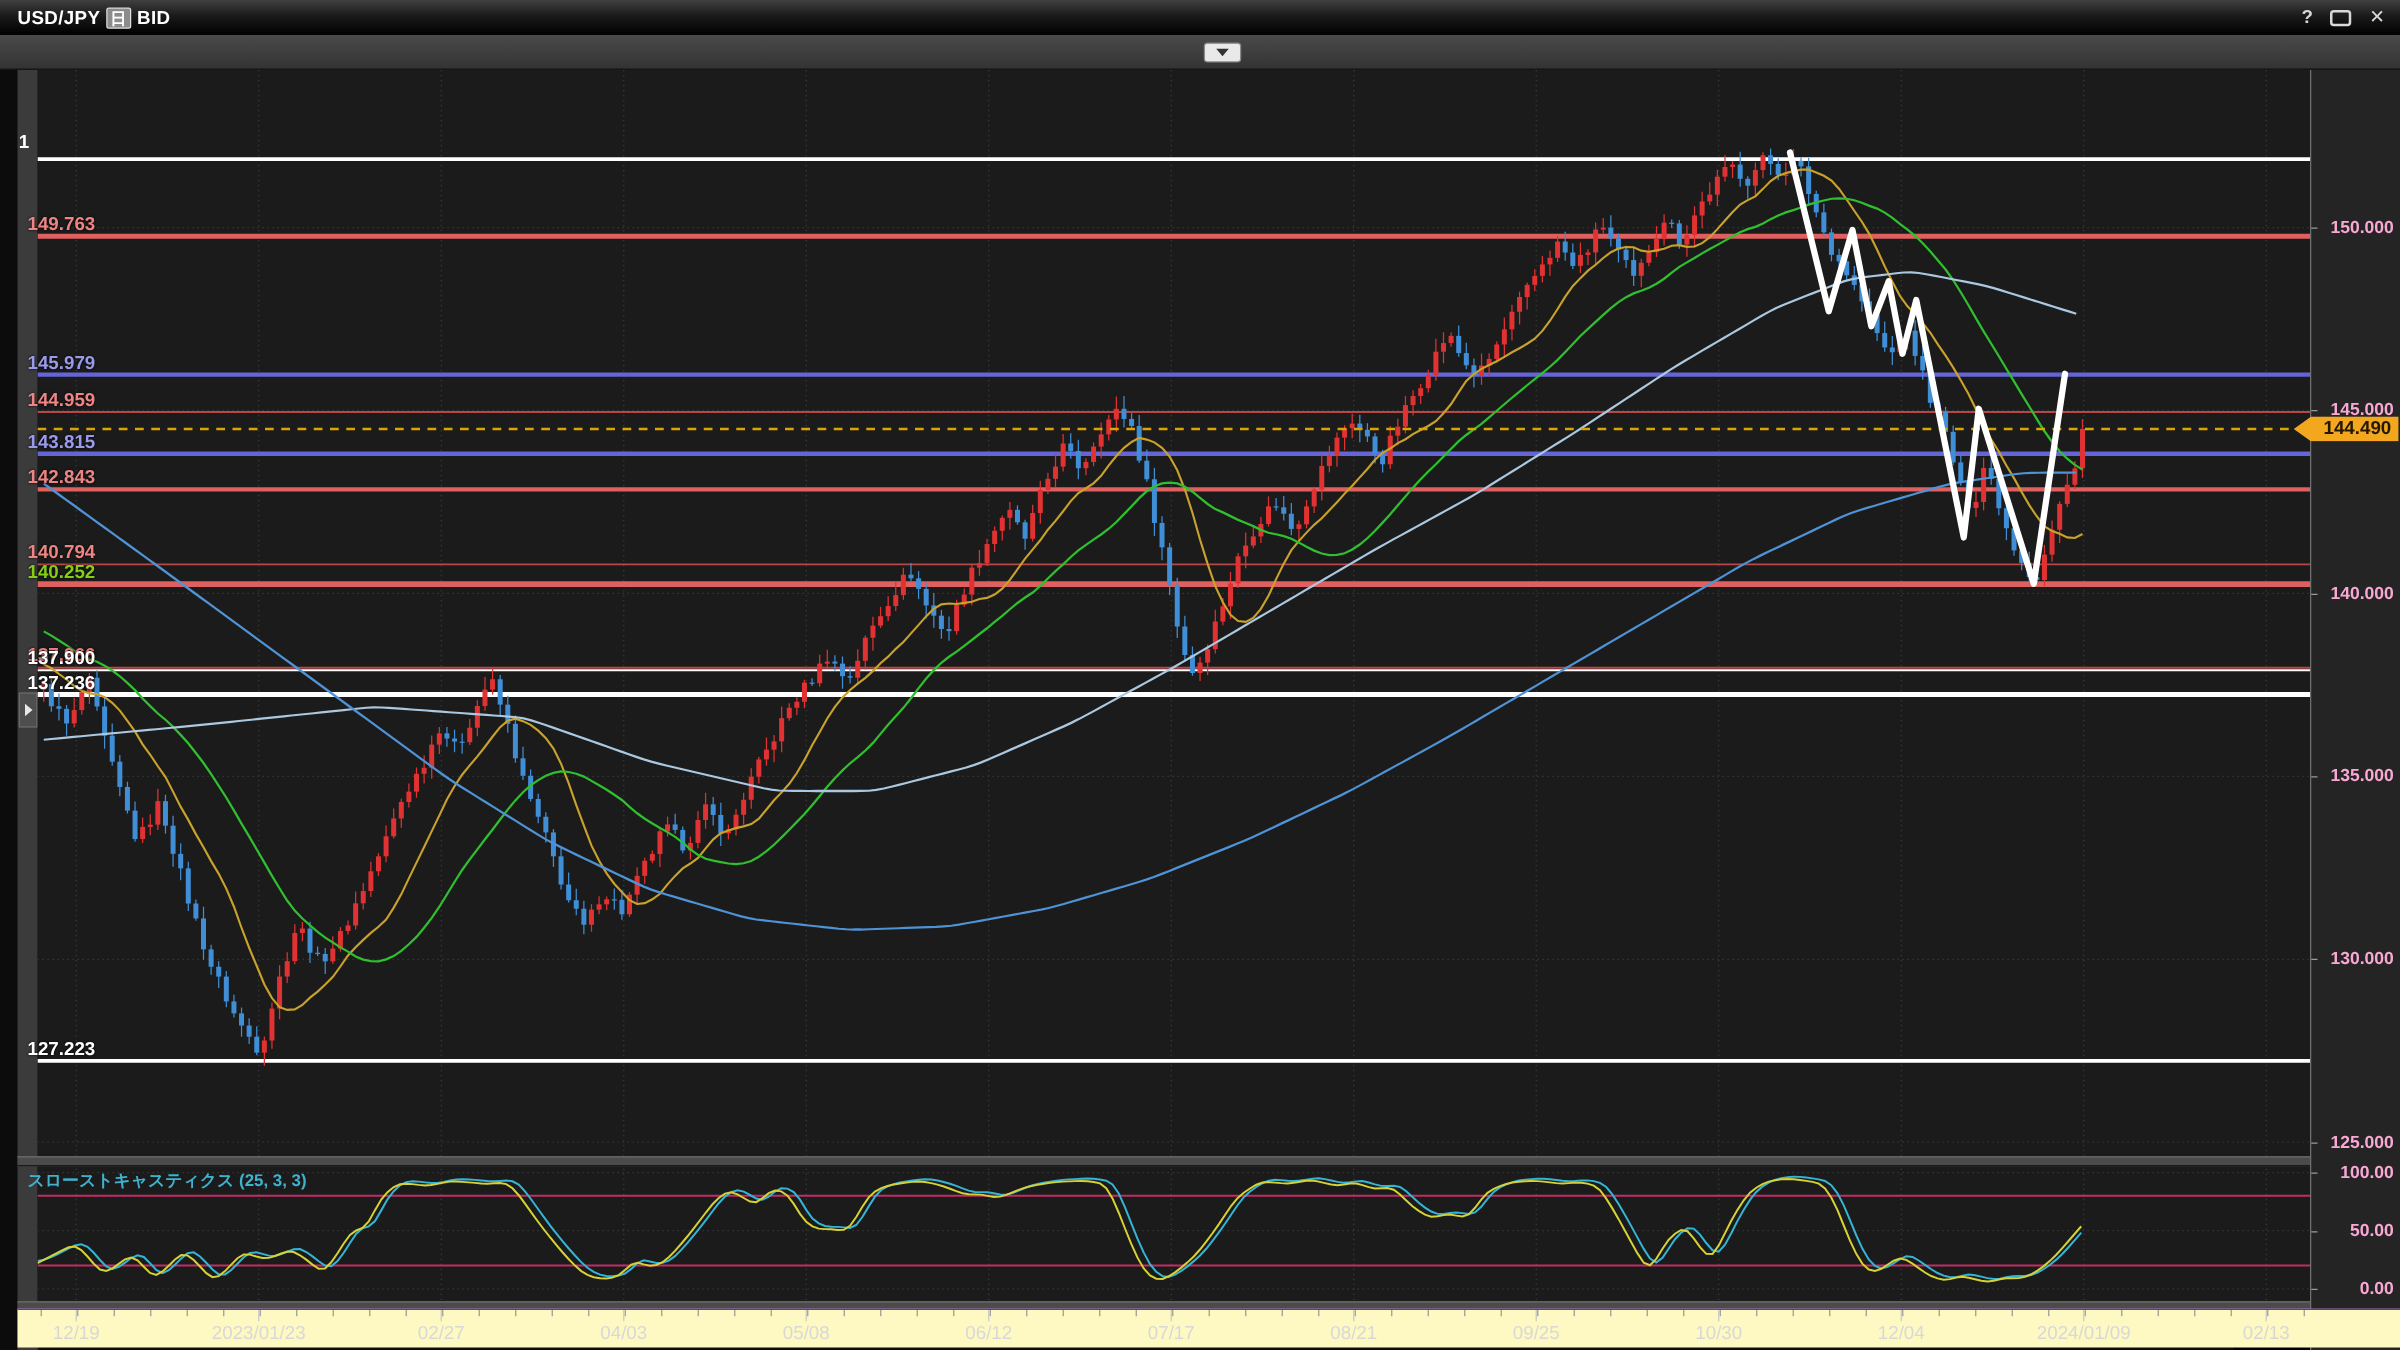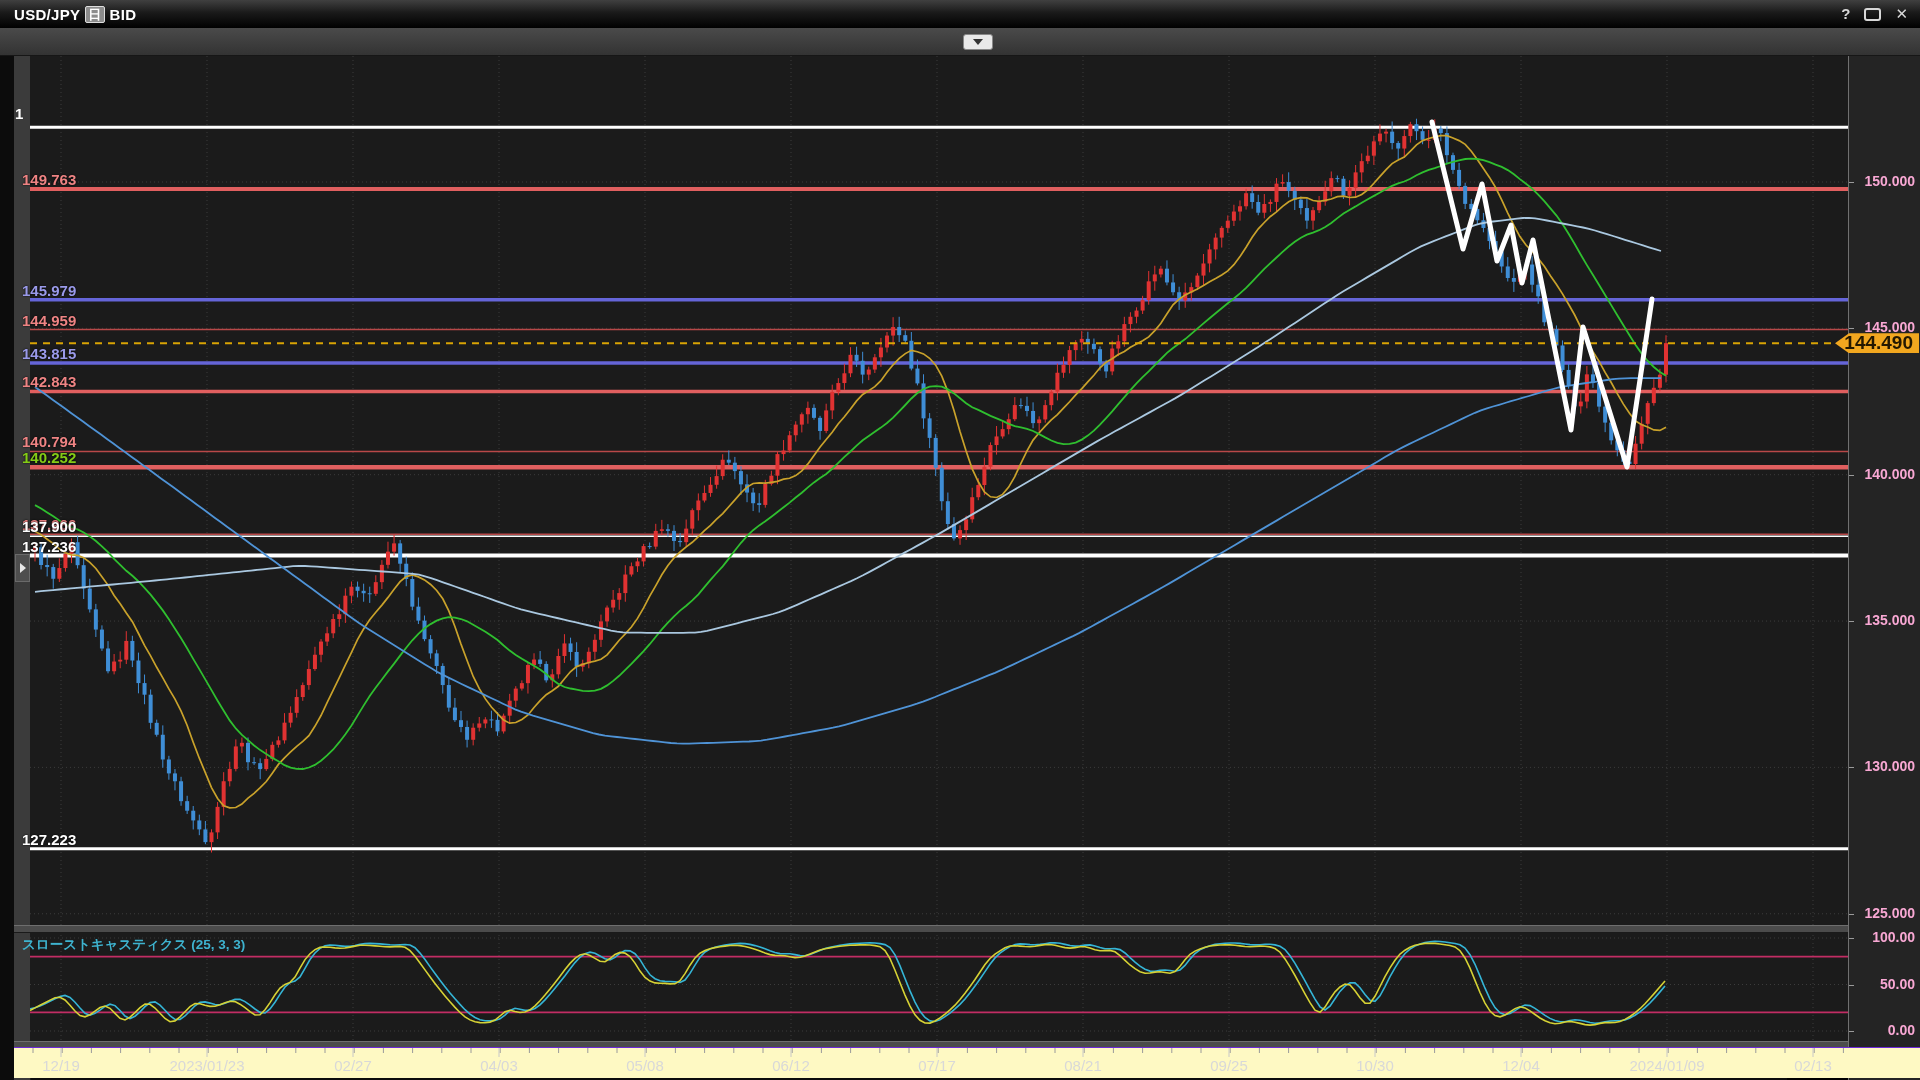--- a/index.html
+++ b/index.html
@@ -36,21 +36,21 @@
   .legend div{font-size:13.5px;line-height:16.5px;white-space:nowrap;}
   .partial-label{position:absolute;left:15px;top:105px;color:#fff;font-size:15px;font-weight:bold;z-index:4;}
   .stoch-legend{position:absolute;left:22px;top:936px;font-size:13.5px;z-index:5;white-space:nowrap;font-weight:bold;}
   
   .pl-label{position:absolute;font-size:15px;font-weight:bold;z-index:4;white-space:nowrap;text-shadow:0 0 2px #000;}
   
   .right-axis{position:absolute;left:1848px;top:56px;width:72px;height:1024px;background:#242424;border-left:1px solid #707070;}
   .ra-label{position:absolute;right:6px;color:#f9a8d4;font-size:14px;font-weight:bold;white-space:nowrap;}
   .ra-tick{position:absolute;left:0;width:5px;height:1px;background:#9a9a9a;}
   .price-badge{position:absolute;left:-14px;width:84px;height:20px;background:#f2a71f;color:#241800;
-    font-size:19px;font-weight:bold;text-align:right;padding-right:6px;line-height:20px;box-sizing:border-box;
+    font-size:15px;font-weight:bold;text-align:right;padding-right:6px;line-height:20px;box-sizing:border-box;
     clip-path:polygon(0 50%,14px 0,100% 0,100% 100%,14px 100%);z-index:6;}
   
   .date-axis{position:absolute;left:14px;top:1047px;width:1906px;height:30px;background:#fef9c3;border-top:1px solid #6d28d9;}
   .date-axis svg{display:block;}
 </style>
 </head>
 <body>
 
 <div class="window">
 

